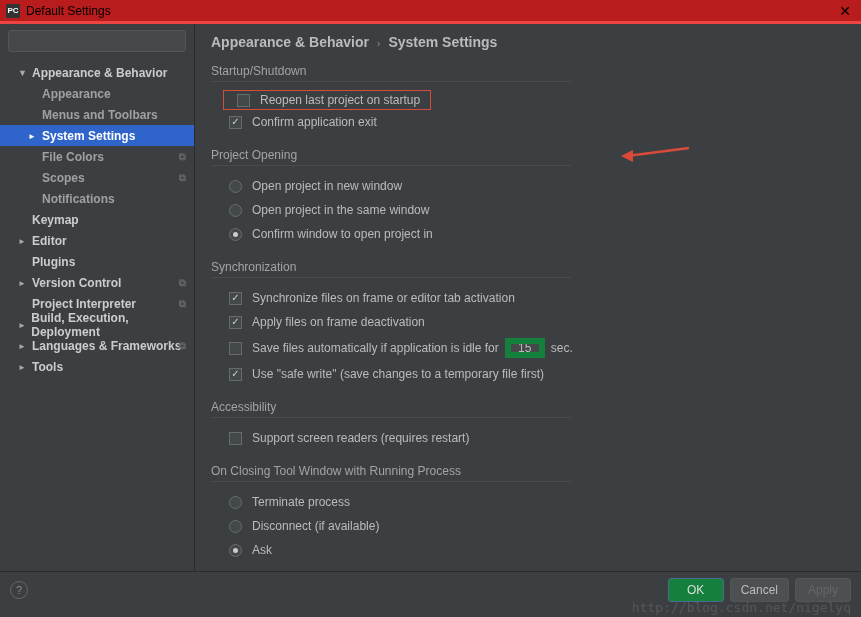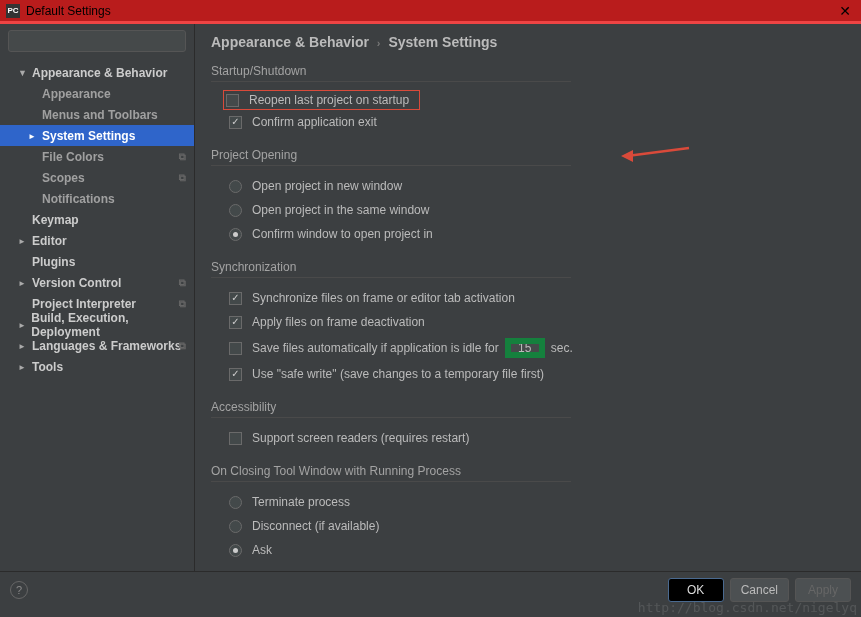--- a/index.html
+++ b/index.html
@@ -26,30 +26,30 @@
 .main { flex: 1; padding: 10px 16px 10px 16px; overflow-y: auto; }
 .breadcrumb { font-size: 14px; font-weight: bold; color: #bbb; margin-bottom: 14px; }
 .breadcrumb .sep { color: #777; margin: 0 4px; font-size: 11px; }
 .section { margin-bottom: 14px; }
 .section-title { color: #a3a3a3; font-size: 12px; border-bottom: 1px solid #4a4a4a; padding-bottom: 3px; margin-bottom: 8px; width: 360px; }
 .row { display: flex; align-items: center; padding: 4px 0 4px 18px; color: #bbb; min-height: 24px; }
 .checkbox, .radio { width: 13px; height: 13px; border: 1px solid #6a6a6a; margin-right: 10px; display: flex; align-items: center; justify-content: center; flex-shrink: 0; background: #43494a; }
 .radio { border-radius: 50%; }
 .checkbox.checked::after { content: "✓"; color: #ccc; font-size: 10px; line-height: 1; }
 .radio.checked::after { content: ""; width: 5px; height: 5px; background: #ccc; border-radius: 50%; }
-.highlight-box { border: 1px solid #d94a3a; padding: 2px 10px 2px 2px; margin-left: 12px; display: inline-flex; align-items: center; }
+.highlight-box { border: 1px solid #d94a3a; padding: 2px 10px 2px 13px; margin-left: 12px; display: inline-flex; align-items: center; }
 .arrow { position: absolute; left: 410px; top: 80px; }
 .num-input { width: 40px; height: 20px; background: #45494a; border: 6px solid #15803d; color: #bbb; text-align: center; margin: 0 6px; font-size: 12px; }
 .footer { position: absolute; bottom: 10px; left: 0; right: 0; height: 36px; display: flex; align-items: center; padding: 0 10px; border-top: 1px solid #2b2b2b; background: #3c3f41; }
 .help { width: 18px; height: 18px; border: 1px solid #666; border-radius: 50%; color: #888; display: flex; align-items: center; justify-content: center; font-size: 11px; cursor: pointer; }
 .footer-spacer { flex: 1; }
 .btn { min-width: 56px; height: 24px; margin-left: 6px; border: 1px solid #555; background: #4c5052; color: #bbb; border-radius: 3px; font-size: 12px; cursor: pointer; padding: 0 10px; }
-.btn.primary { background: #000000; border-color: #4a6a90; color: #ddd; }
+.btn.primary { background: #15803d; border-color: #4a6a90; color: #ddd; }
 .btn.disabled { color: #666; }
-.watermark { position: absolute; bottom: 2px; right: 4px; color: rgba(255,255,255,0.12); font-size: 13px; font-family: monospace; pointer-events: none; text-align: center; }
+.watermark { position: absolute; bottom: 2px; right: 10px; color: rgba(255,255,255,0.12); font-size: 13px; font-family: monospace; pointer-events: none; text-align: center; }
 </style>
 </head>
 <body>
 
 <div class="titlebar">
   <div class="app-icon">PC</div>
   <div class="title">Default Settings</div>
   <div class="close">✕</div>
 </div>
 

